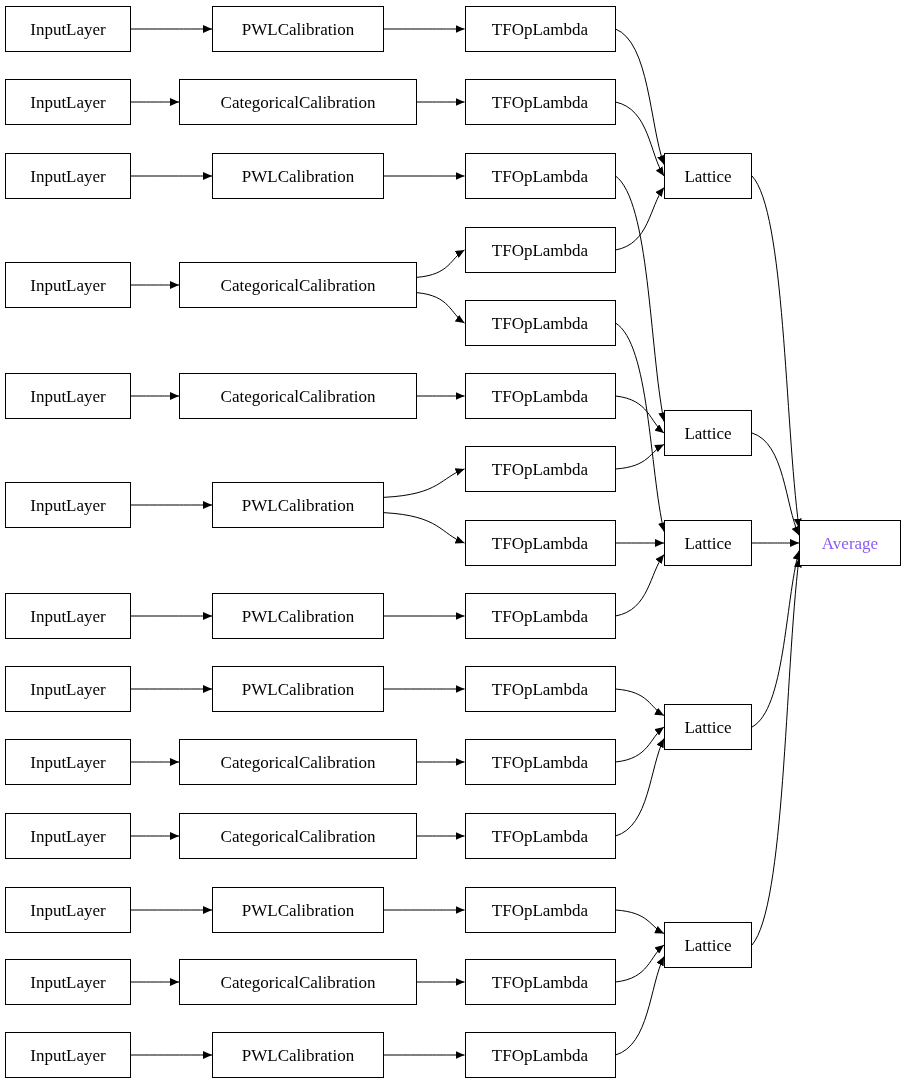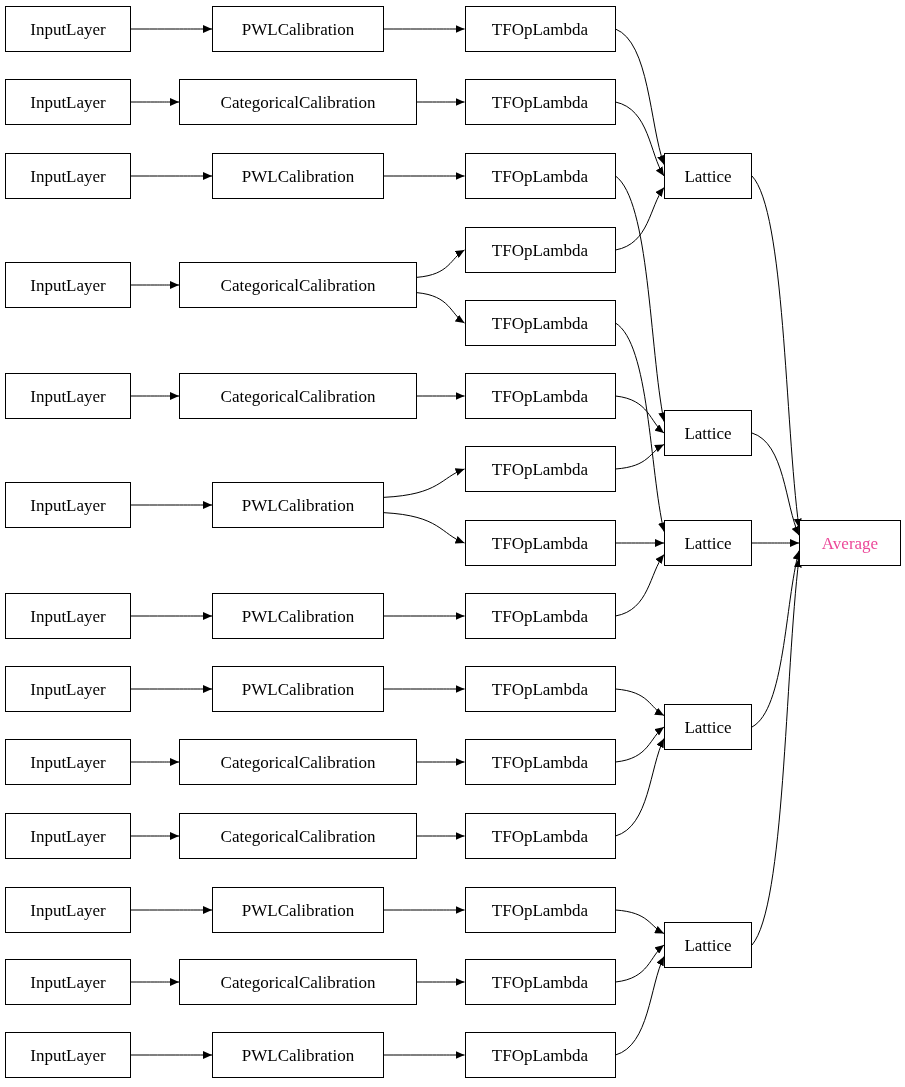--- a/index.html
+++ b/index.html
@@ -220,16 +220,16 @@
     </div>
     <div class="node" style="left: 664px; top: 520px; width: 88px; height: 46px; border-color: rgb(0, 0, 0); background: rgb(255, 255, 255); color: rgb(0, 0, 0);">
       <span>Lattice</span>
     </div>
     <div class="node" style="left: 664px; top: 704px; width: 88px; height: 46px; border-color: rgb(0, 0, 0); background: rgb(255, 255, 255); color: rgb(0, 0, 0);">
       <span>Lattice</span>
     </div>
     <div class="node" style="left: 664px; top: 922px; width: 88px; height: 46px; border-color: rgb(0, 0, 0); background: rgb(255, 255, 255); color: rgb(0, 0, 0);">
       <span>Lattice</span>
     </div>
-    <div class="node" style="left: 799px; top: 520px; width: 102px; height: 46px; border-color: rgb(0, 0, 0); background: rgb(255, 255, 255); color: #ec4899; text-align: right;">
+    <div class="node" style="left: 799px; top: 520px; width: 102px; height: 46px; border-color: rgb(0, 0, 0); background: rgb(255, 255, 255); color: #8b5cf6; text-align: right;">
       <span>Average</span>
     </div>
   </div>
 
 </body></html>

